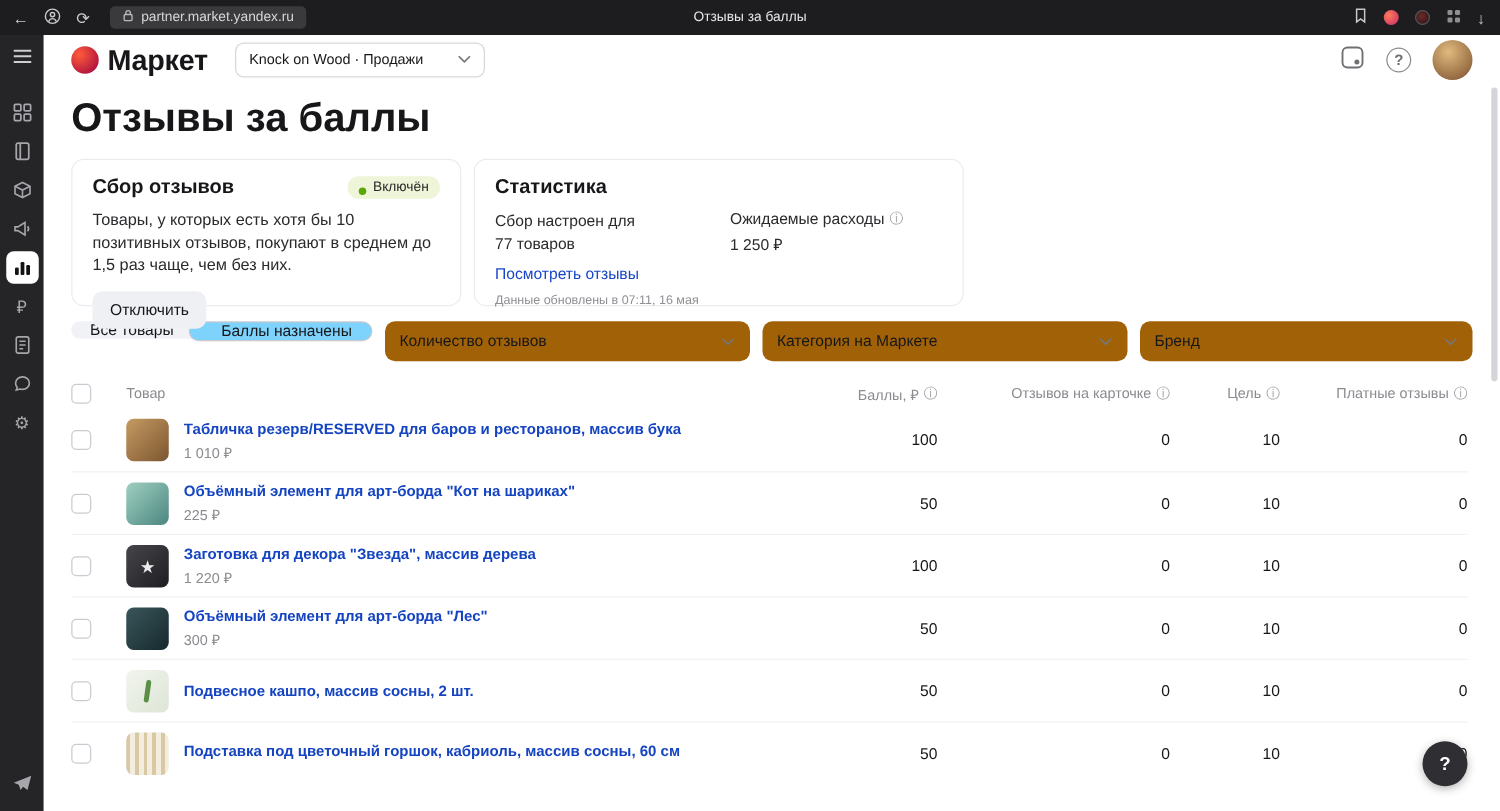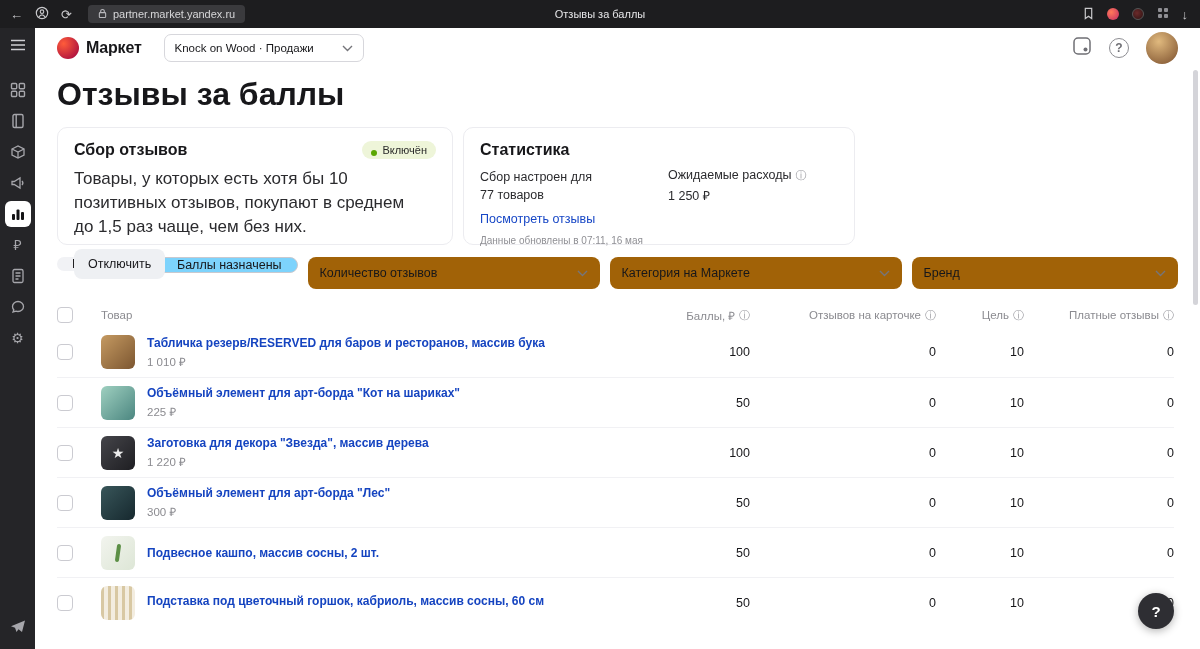--- a/index.html
+++ b/index.html
@@ -32,41 +32,41 @@
   .sb-item.active { background:#fff; color:#141416; }
   .sb-bottom { margin-top:auto; margin-bottom:14px; color:#a6a6ab; display:flex; }
 
   
   .main { position:absolute; left:35px; top:28px; width:1165px; height:621px; background:#fff; overflow:hidden; }
 
   .topbar { height:40px; display:flex; align-items:center; padding:0 22px; }
   .logo { display:flex; align-items:center; gap:7px; cursor:pointer; }
   .logo-circle { width:22px; height:22px; border-radius:50%; display:inline-block;
     background:radial-gradient(circle at 30% 30%, #ff5c3a, #9c0040); }
-  .logo-text { font-size:16px; font-weight:700; letter-spacing:-0.2px; color:#17171a; }
+  .logo-text { font-size:23px; font-weight:700; letter-spacing:-0.2px; color:#17171a; }
   .biz-select { margin-left:22px; width:200px; height:28px; border:1px solid #d7d7dc; border-radius:7px;
     display:flex; align-items:center; justify-content:space-between; padding:0 10px; font-size:11.5px; cursor:pointer; }
   .topbar-right { margin-left:auto; display:flex; align-items:center; gap:17px; }
   .help-circ { width:20px; height:20px; border-radius:50%; border:1.5px solid #8d8d92; color:#6f6f74;
     font-size:12px; font-weight:700; display:flex; align-items:center; justify-content:center; }
   .avatar { width:32px; height:32px; border-radius:50%;
     background:radial-gradient(circle at 40% 30%, #e0b97e, #7a4e2c); }
 
   h1 { margin:8px 0 14px; padding:0 22px; font-size:32px; font-weight:700; color:#17171a; }
 
   .cards { display:flex; gap:10px; padding:0 22px; }
   .card { border:1px solid #ececf0; border-radius:10px; padding:13px 16px; height:118px; position:relative; }
-  .card.coll { width:396px; }
+  .card.coll { width:312px; }
   .card.stats { width:392px; }
   .card h3 { margin:0; font-size:16px; font-weight:700; }
   .card-head { display:flex; align-items:center; justify-content:space-between; }
   .badge { display:flex; align-items:flex-end; gap:5px; background:#eef5d9; border-radius:10px;
     padding:3px 9px; font-size:11px; color:#2a2a2a; }
   .dot { width:6px; height:6px; border-radius:50%; background:#5aa700; }
-  .card p { margin:8px 0 0; font-size:17px; line-height:1.4; color:#2b2b2e; max-width:348px; }
+  .card p { margin:8px 0 0; font-size:13px; line-height:1.4; color:#2b2b2e; max-width:348px; }
   .btn { margin-top:11px; height:30px; padding:0 14px; background:#eef0f3; border:none; border-radius:8px;
     font-size:12.5px; color:#17171a; font-family:inherit; cursor:pointer; }
   .stats-cols { display:flex; margin-top:9px; font-size:12.5px; color:#2b2b2e; }
   .stats-col1 { width:188px; }
   .line { line-height:1.45; }
   .link { display:inline-block; margin-top:8px; color:#1747c6; font-size:12.5px; text-decoration:none; cursor:pointer; }
   .lblrow { display:flex; gap:4px; align-items:center; }
   .info { color:#9a9aa0; font-size:11px; line-height:1; }
   .info::before { content:"ⓘ"; }
   .val { margin-top:5px; }

